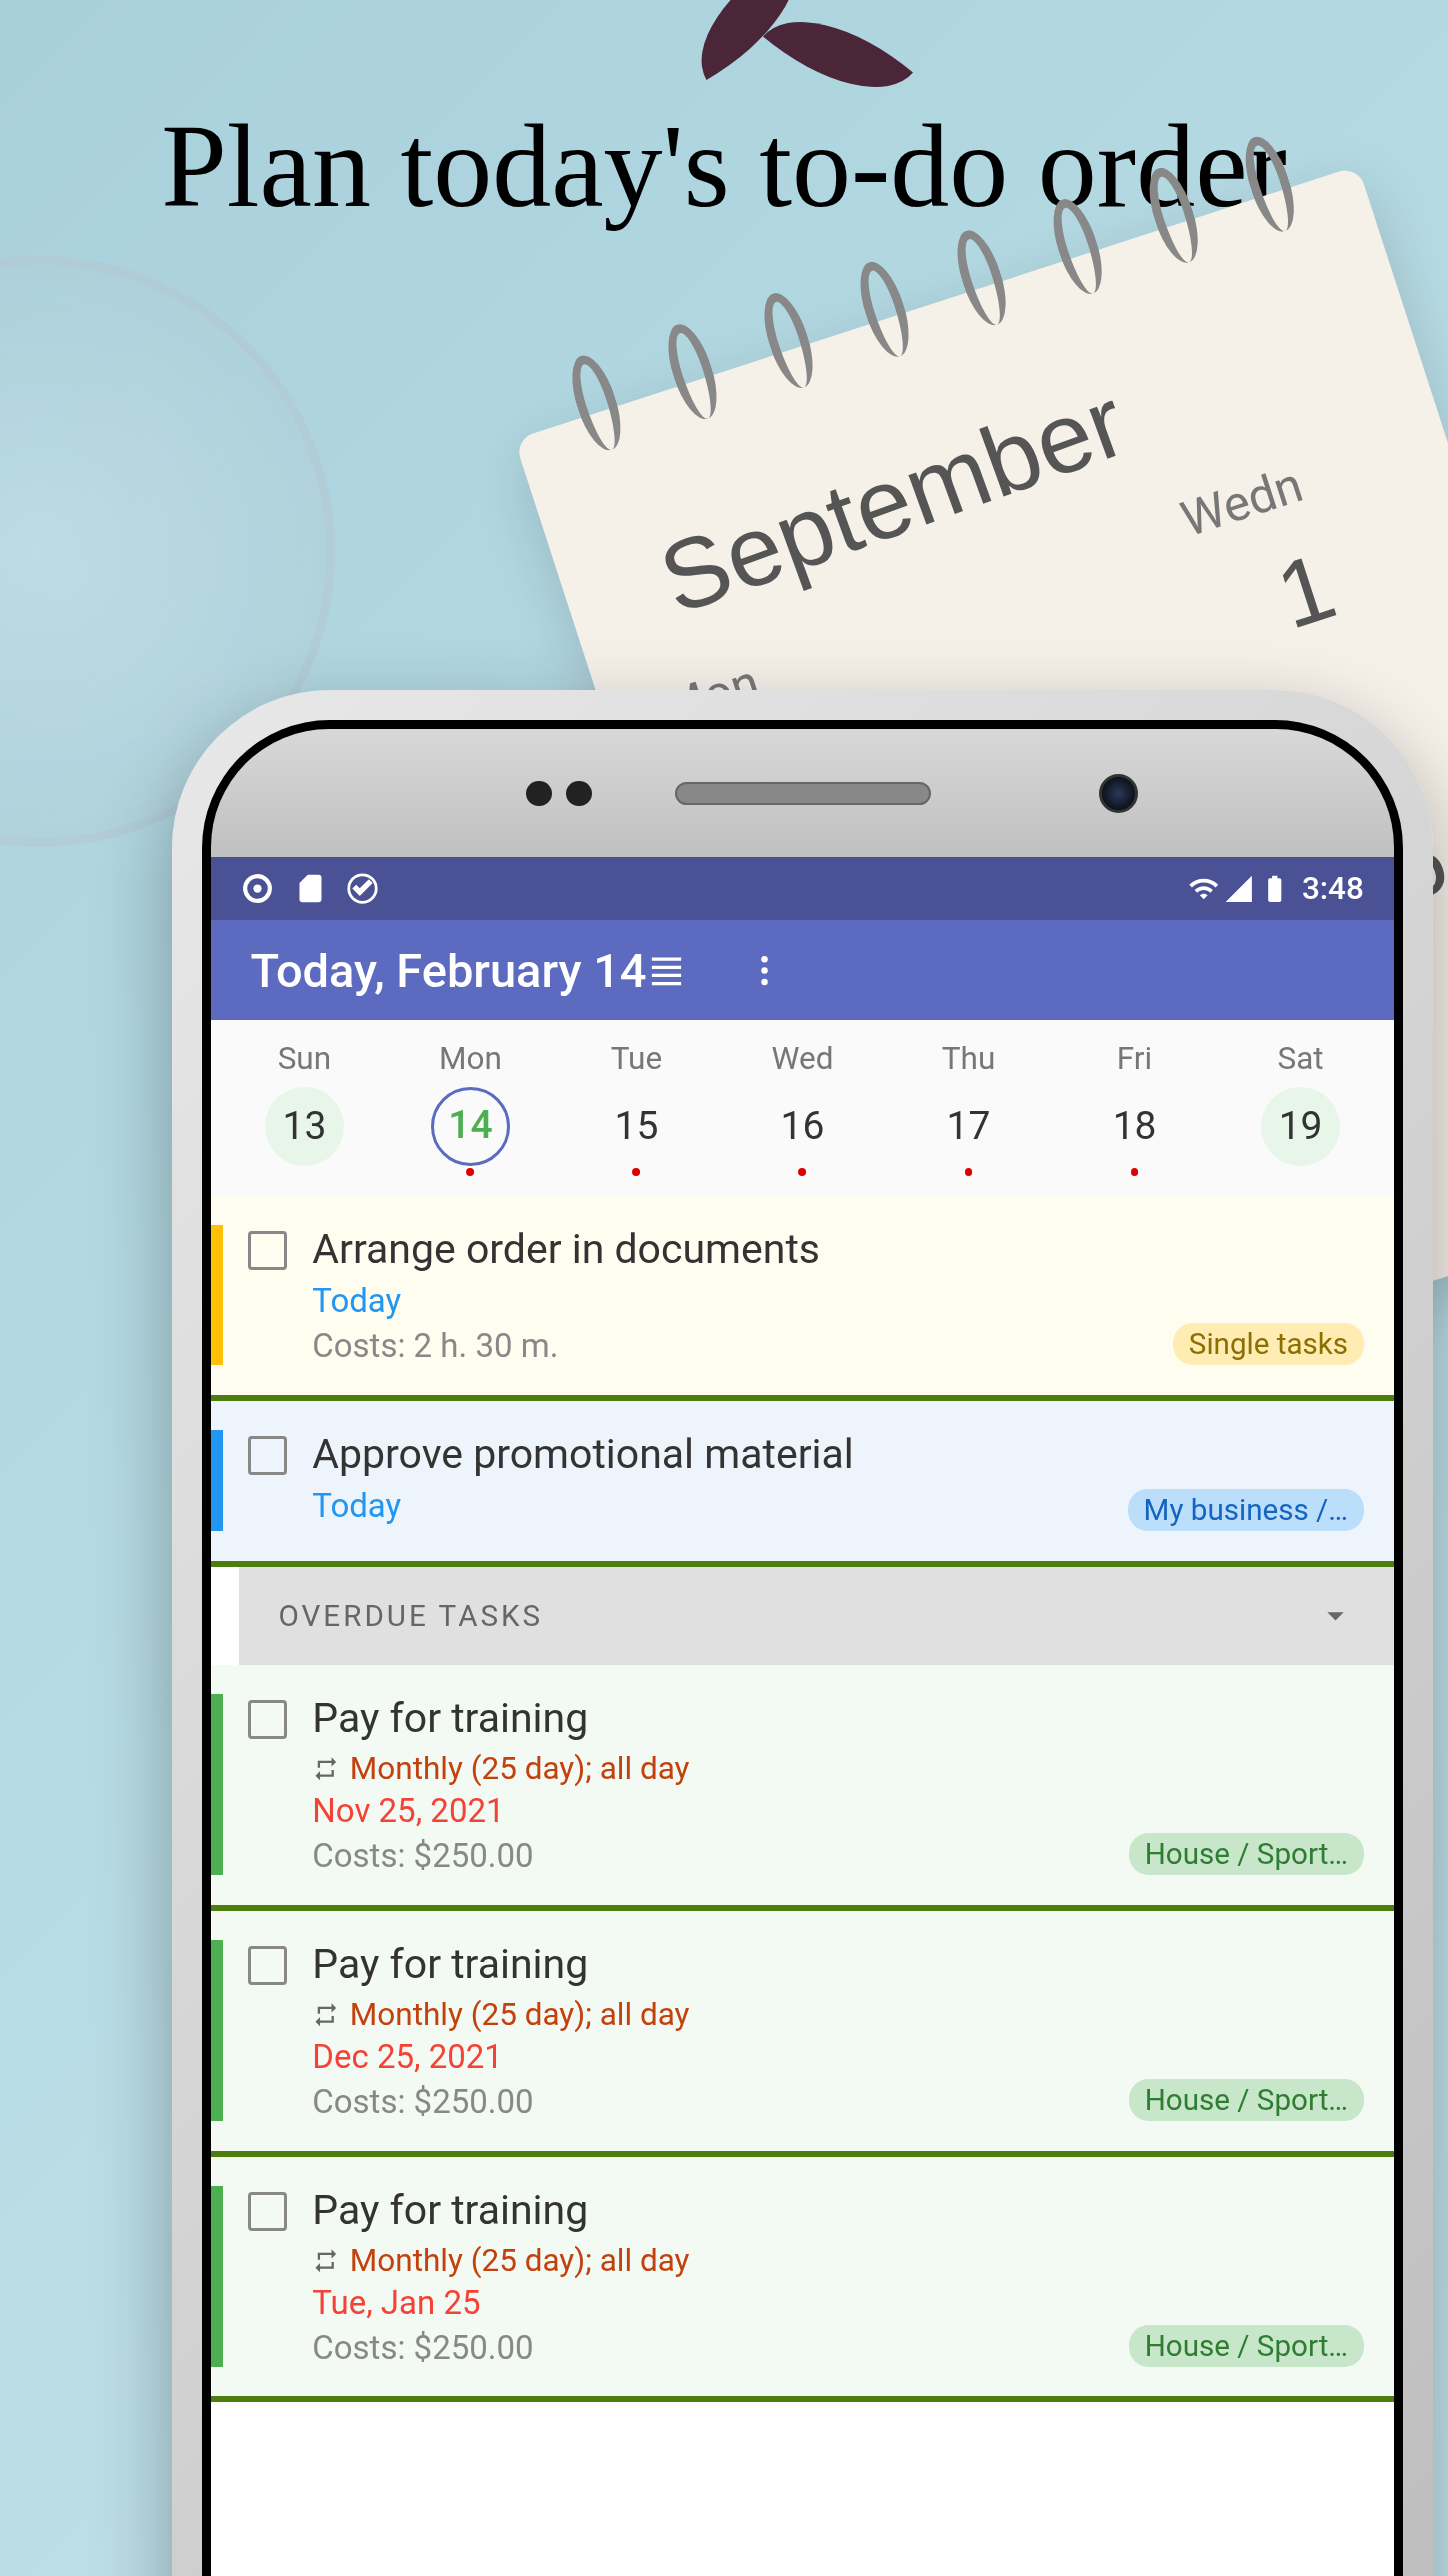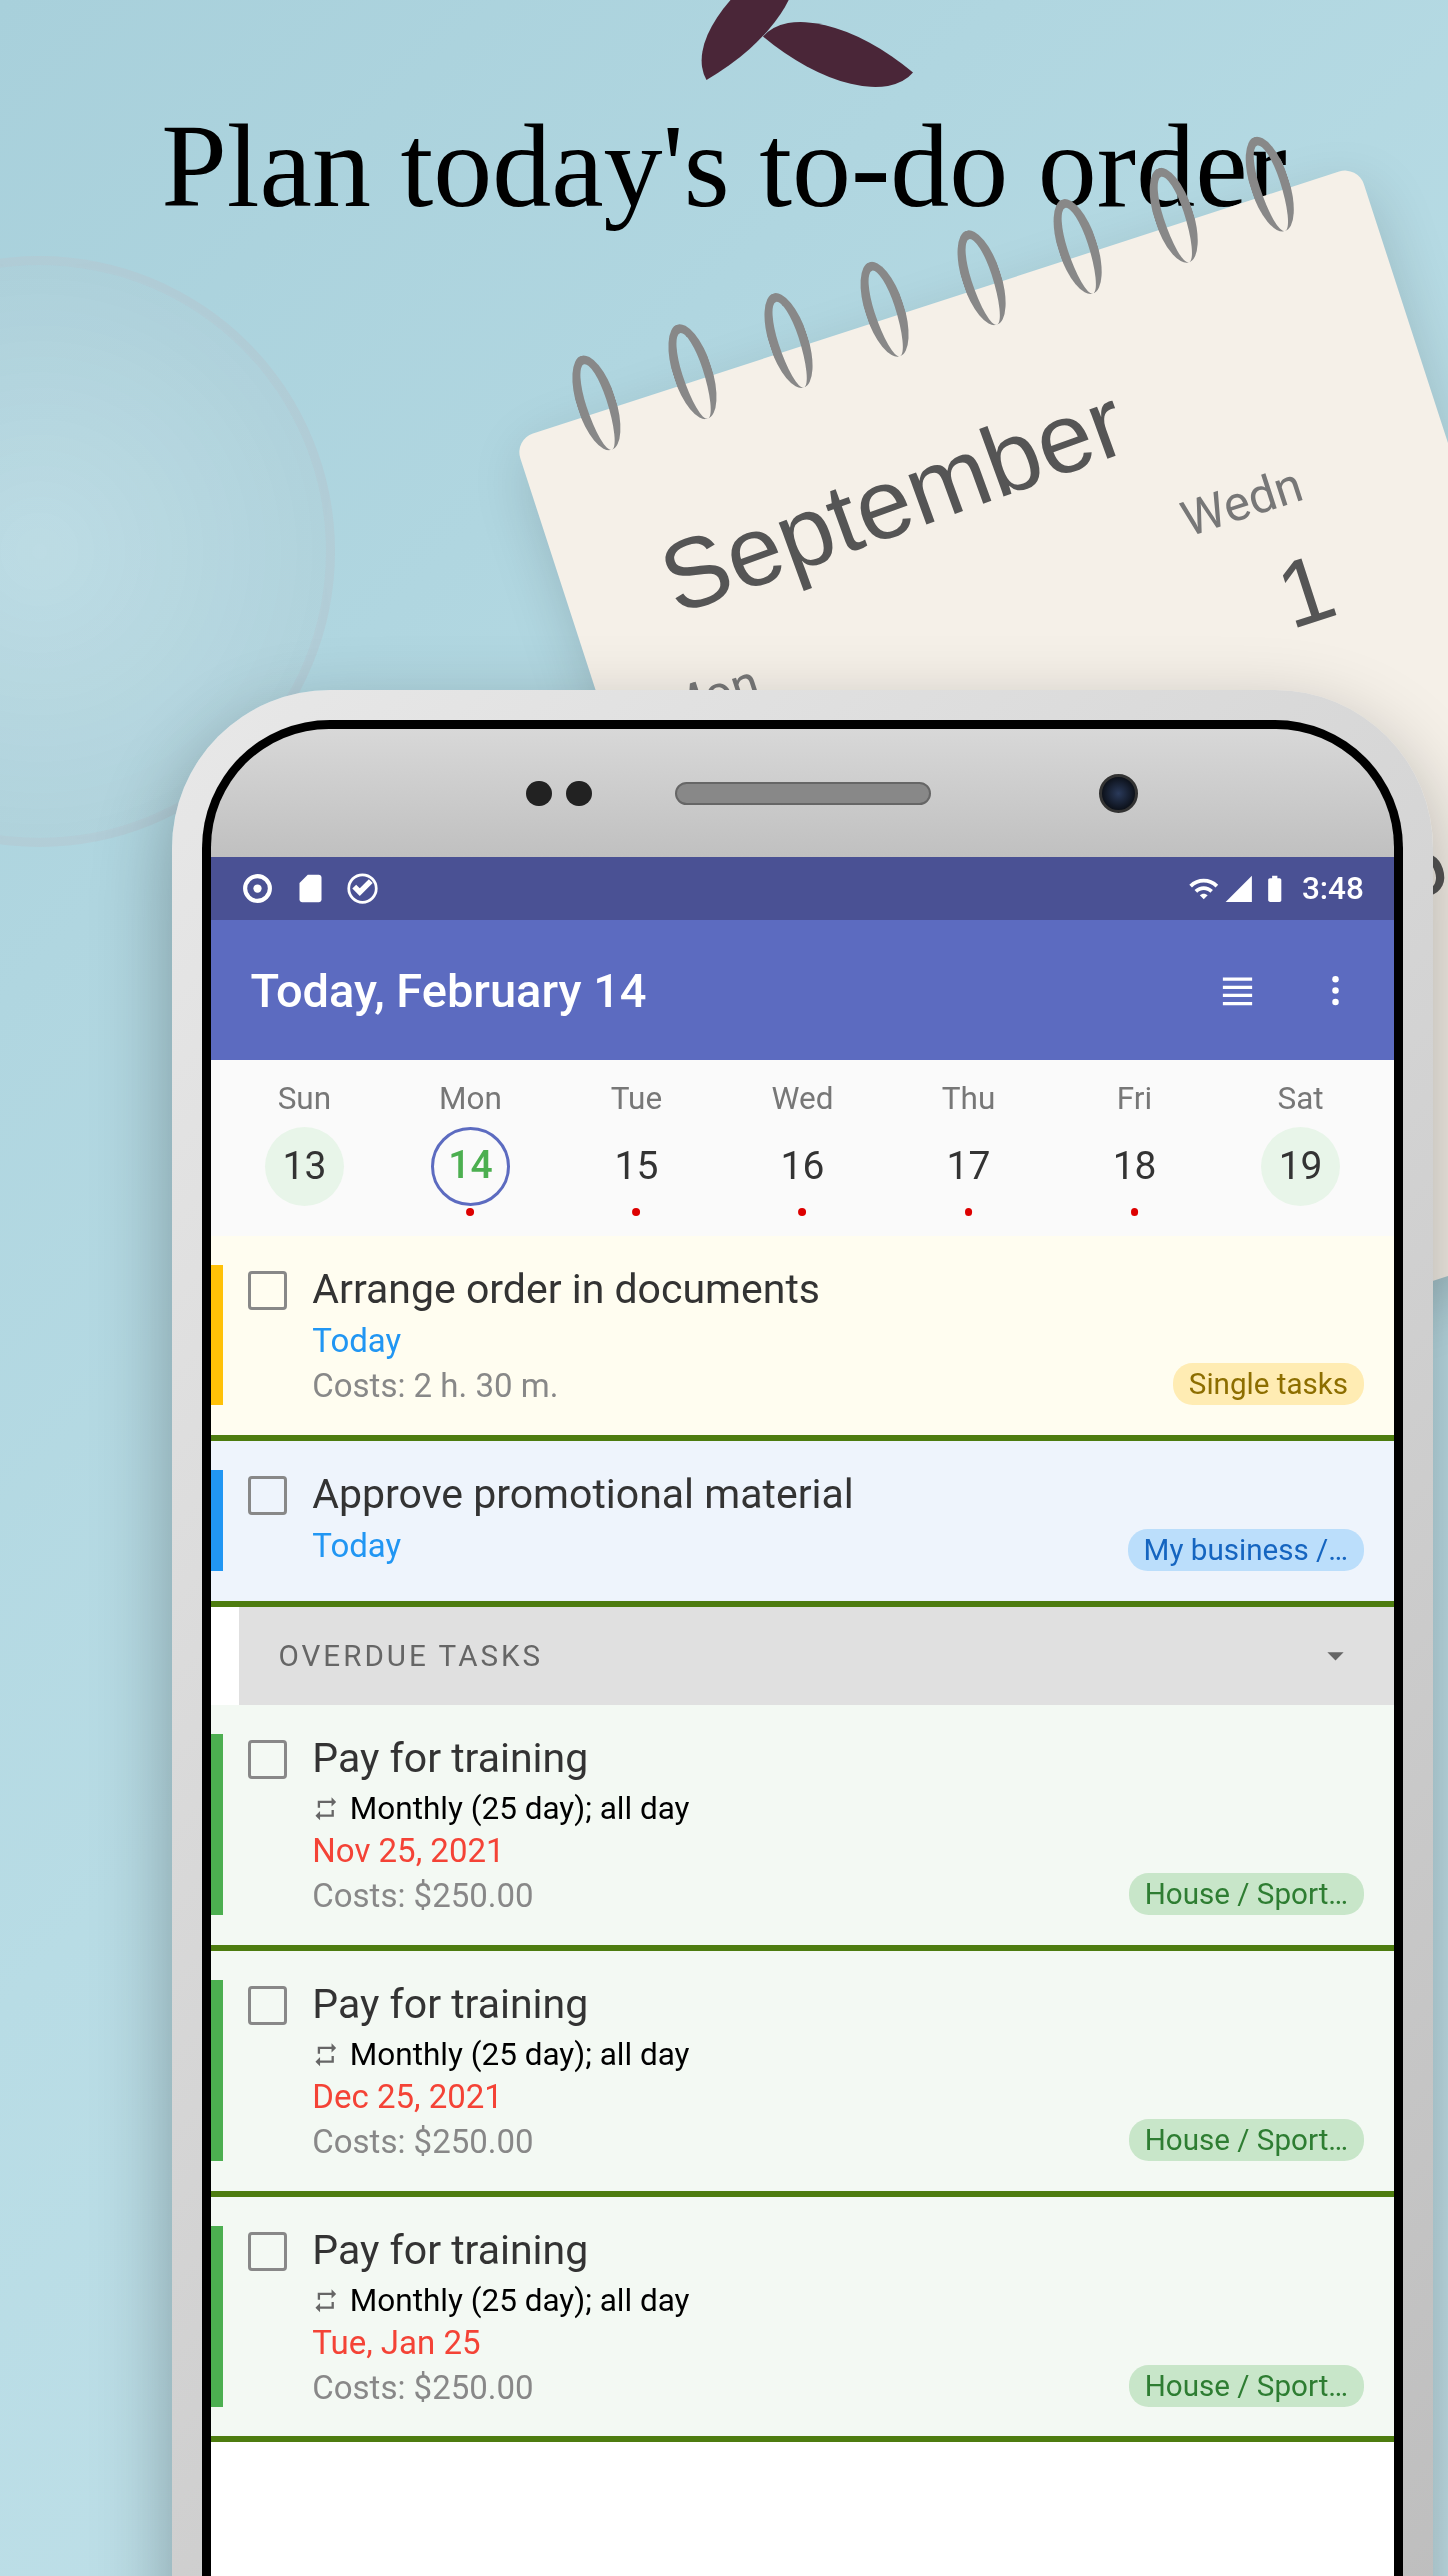--- a/index.html
+++ b/index.html
@@ -35,21 +35,21 @@
 
 .screen { width: 100%; height: calc(100% - 128px); background: #fff; overflow: hidden; display: flex; flex-direction: column; }
 
 .status-bar { height: 63px; background: #4a5194; color: #fff; display: flex; align-items: center; justify-content: space-between; padding: 0 29.6px; font-size: 31.5px; }
 .status-left { display: flex; gap: 19.7px; align-items: center; }
 .status-left svg { width: 33px; height: 33px; fill: #fff; }
 .status-right { display: flex; gap: 4px; align-items: center; }
 .status-right svg { width: 31.5px; height: 31.5px; fill: #fff; }
 .status-time { font-weight: 500; margin-left: 7.9px; }
 
-.app-bar { height: 140px; background: #5c6bc0; color: #fff; display: flex; align-items: center; justify-content: space-between; padding: 0 39px; }
+.app-bar { height: 100px; background: #5c6bc0; color: #fff; display: flex; align-items: center; padding: 0 39px; }
 .app-title { font-size: 47px; font-weight: 500; }
 .app-actions { display: flex; gap: 59px; align-items: center; }
 .app-actions svg { width: 39px; height: 39px; fill: #fff; }
 
 .week-header { background: #fafafa; }
 .week-days { display: flex; padding: 19.7px 9.9px 9.9px; }
 .week-day { flex: 1; text-align: center; color: #777; font-size: 31.5px; }
 .week-dates { display: flex; padding: 0 9.9px 29.6px; }
 .week-date { flex: 1; text-align: center; position: relative; }
 .week-date-num { font-size: 39px; color: #333; display: inline-block; width: 79px; height: 79px; line-height: 79px; border-radius: 50%; }
@@ -59,21 +59,21 @@
 
 .task-list { flex: 1; overflow: hidden; }
 .task { display: flex; border-bottom: 6px solid #4d7c0f; position: relative; min-height: 138px; padding: 29.6px 29.6px 29.6px 0; }
 .task-bar { width: 11.8px; flex-shrink: 0; }
 .task-check { width: 89px; display: flex; align-items: flex-start; justify-content: center; padding-top: 5.9px; }
 .checkbox { width: 39px; height: 39px; border: 3.9px solid #888; border-radius: 3.9px; }
 .task-body { flex: 1; position: relative; }
 .task-title { font-size: 41px; color: #333; margin-bottom: 7.9px; }
 .task-date-line { font-size: 33px; color: #2196f3; margin-bottom: 5.9px; }
 .task-date-line.overdue { color: #f44336; }
-.task-recur { color: #000000; font-size: 31.5px; display: flex; align-items: center; gap: 9.9px; margin-bottom: 3.9px; }
+.task-recur { color: #c2410c; font-size: 31.5px; display: flex; align-items: center; gap: 9.9px; margin-bottom: 3.9px; }
 .task-recur svg { width: 27.6px; height: 27.6px; fill: #666; }
 .task-costs { color: #888; font-size: 33px; }
 .task-tag { position: absolute; bottom: 0; right: 0; padding: 3.9px 15.8px; border-radius: 19.7px; font-size: 29.6px; }
 
 .task.yellow { background: #fffdf0; } .task.yellow .task-bar { background: #ffc107; }
 .task.blue { background: #eef4fc; } .task.blue .task-bar { background: #2196f3; }
 .task.green { background: #f3f9f3; } .task.green .task-bar { background: #4caf50; }
 .tag-yellow { background: #ffecb3; color: #8d6e00; }
 .tag-blue { background: #bbdefb; color: #1565c0; }
 .tag-green { background: #c8e6c9; color: #2e7d32; }

